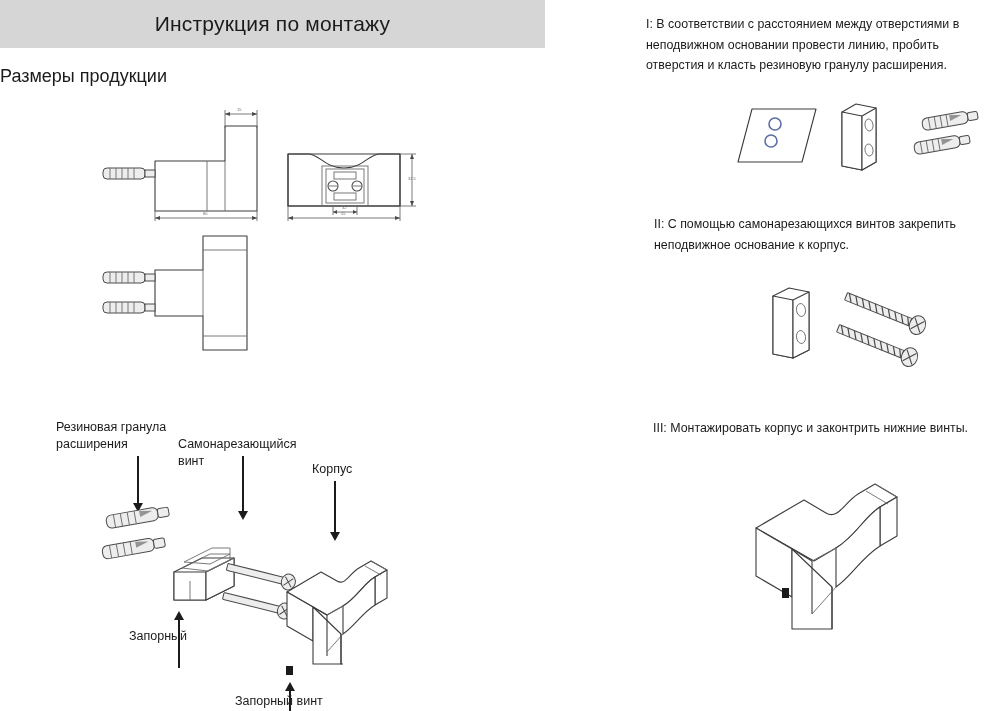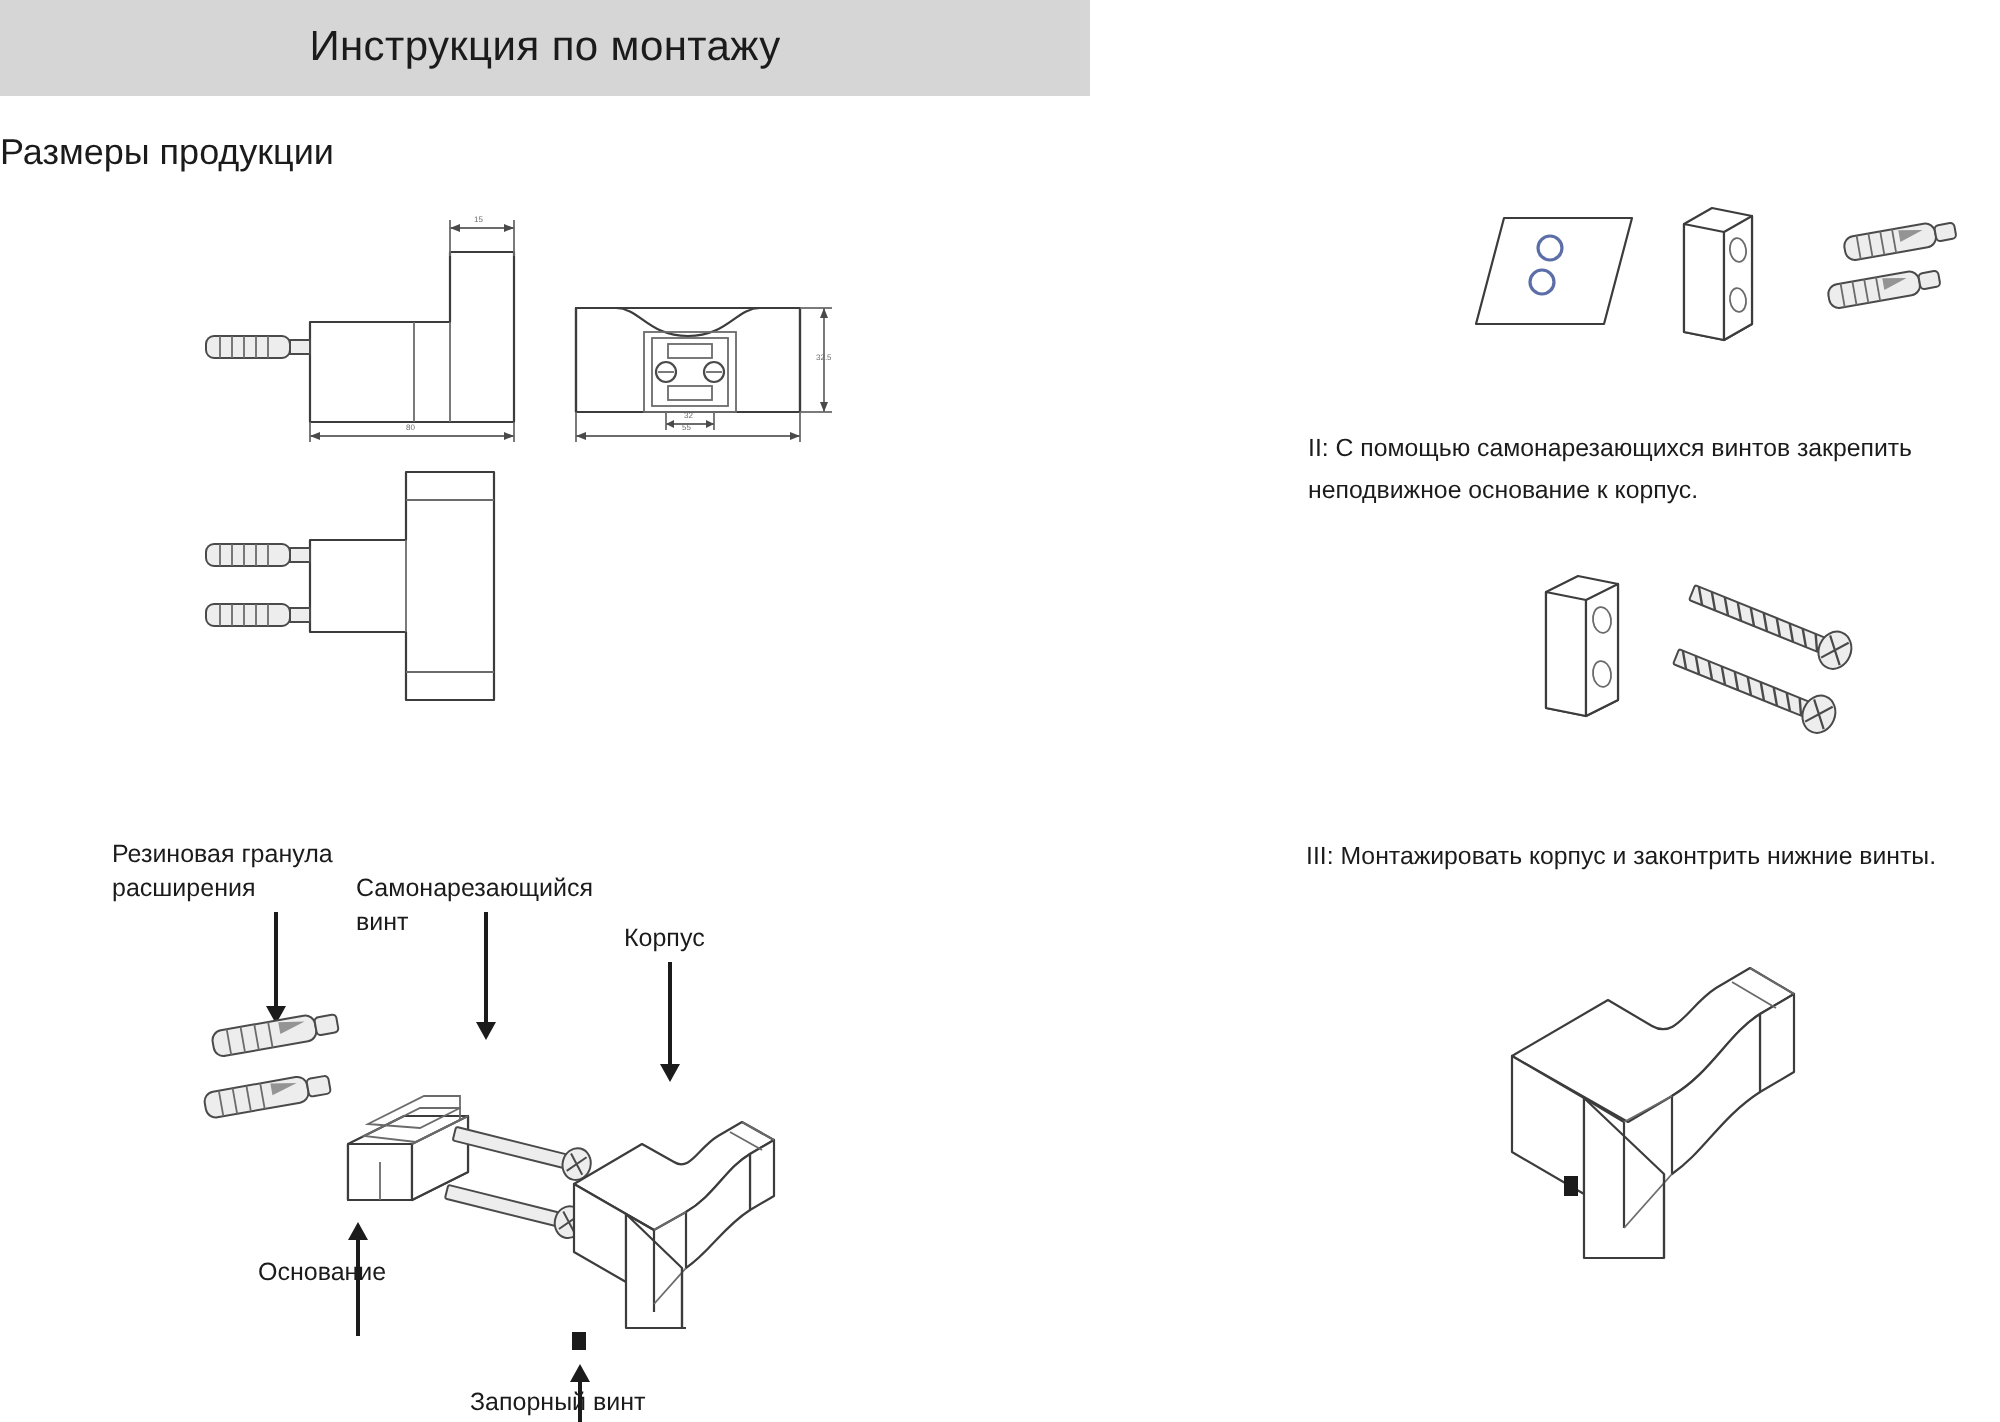--- a/index.html
+++ b/index.html
@@ -194,21 +194,21 @@
           <rect class="s-grey" x="50" y="76" width="10" height="7"></rect>
         </g>
       </svg>
     </div>
 
     <div class="lbl" style="left:56px; top:371px; width:170px;">Резиновая гранула
 расширения</div>
     <div class="lbl" style="left:178px; top:388px; width:160px;">Самонарезающийся
 винт</div>
     <div class="lbl" style="left:312px; top:413px;">Корпус</div>
-    <div class="lbl" style="left:129px; top:580px;">Основание</div>
+    <div class="lbl" style="left:129px; top:580px;">Запорный</div>
     <div class="lbl" style="left:235px; top:645px;">Запорный винт</div>
 
     <div class="arrow down" style="left:133px; top:408px; height:58px;">
       <div class="shaft" style="left:4px; top:0; height:49px;"></div>
       <div class="head" style="left:0;  top:47px;"></div>
     </div>
 
     <div class="arrow down" style="left:238px; top:408px; height:66px;">
       <div class="shaft" style="left:4px; top:0; height:57px;"></div>
       <div class="head" style="left:0;  top:55px;"></div>
@@ -309,20 +309,21 @@
         </g>
       </svg>
     </div>
 
     <div class="blackbox" style="left:286px; top:618px; width:7px; height:9px;"></div>
 
   </div>
 
   <div id="right-col">
 
+    <div class="step-text" style="left:46px; top:14px; width:352px;">I: В соответствии с расстоянием между отверстиями в неподвижном основании провести линию, пробить отверстия и класть резиновую гранулу расширения.</div>
 
     <div class="fig" style="left:130px; top:100px;">
       <svg width="270" height="100" viewBox="0 0 270 100">
 
         <g>
           <path class="s-fill" d="M22 9 L86 9 L72 62 L8 62 Z"></path>
           <circle class="s-hole" cx="45" cy="24" r="6"></circle>
           <circle class="s-hole" cx="41" cy="41" r="6"></circle>
         </g>
 

